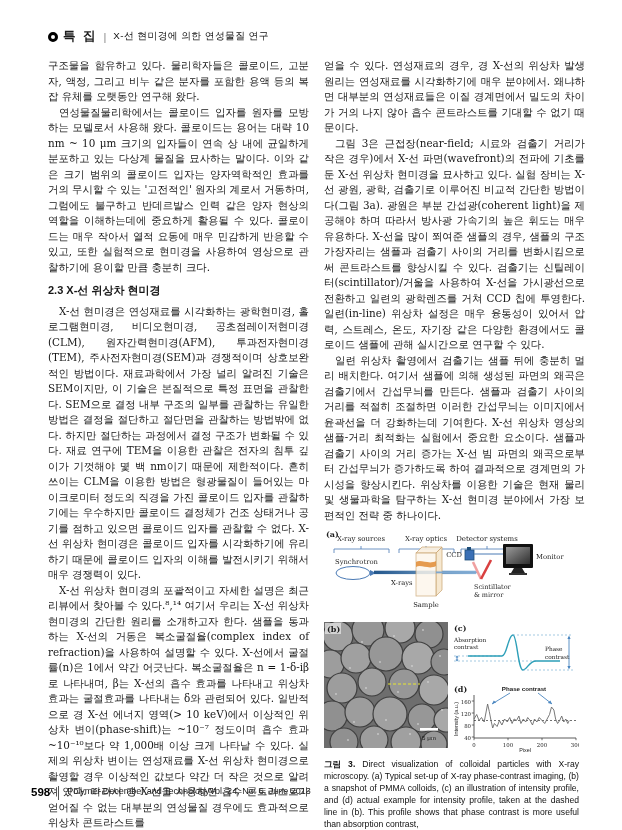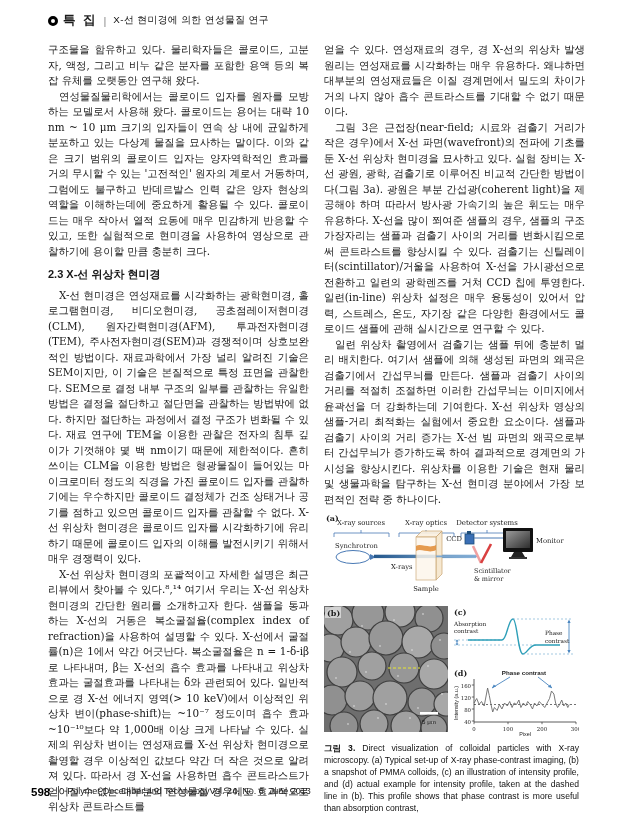--- a/index.html
+++ b/index.html
@@ -3,21 +3,21 @@
 <meta charset="utf-8">
 <style>
   * { margin:0; padding:0; box-sizing:border-box; }
   html,body { width:622px; height:830px; }
   body {
     background:#ffffff;
     font-family:"DejaVu Serif","Liberation Serif",serif;
     color:#1c1c1c;
     overflow:hidden;
   }
-  .page { position:relative; width:622px; height:830px; padding:12px 37px 0 48px; background:#fff; }
+  .page { position:relative; width:622px; height:830px; padding:28px 37px 0 48px; background:#fff; }
 
   
   .header { display:flex; align-items:center; margin-bottom:13px; font-family:"Liberation Sans",sans-serif; }
   .ring { width:10px; height:10px; border:3px solid #000; border-radius:50%; margin-right:5px; flex:0 0 auto; }
   .hdr-label { font-weight:bold; font-size:12.5px; letter-spacing:2px; }
   .hdr-divider { color:#888; font-size:11px; margin:0 7px 0 6px; font-weight:normal; }
   .hdr-title { font-size:9.8px; letter-spacing:0.4px; color:#111; }
 
   
   .cols { display:flex; gap:15px; }
@@ -58,21 +58,21 @@
 
     <div class="col">
       <p>구조물을 함유하고 있다. 물리학자들은 콜로이드, 고분자, 액정, 그리고 비누 같은 분자를 포함한 용액 등의 복잡 유체를 오랫동안 연구해 왔다.</p>
       <p class="indent">연성물질물리학에서는 콜로이드 입자를 원자를 모방하는 모델로서 사용해 왔다. 콜로이드는 용어는 대략 10 nm ~ 10 μm 크기의 입자들이 연속 상 내에 균일하게 분포하고 있는 다상계 물질을 묘사하는 말이다. 이와 같은 크기 범위의 콜로이드 입자는 양자역학적인 효과를 거의 무시할 수 있는 '고전적인' 원자의 계로서 거동하며, 그럼에도 불구하고 반데르발스 인력 같은 양자 현상의 역할을 이해하는데에 중요하게 활용될 수 있다. 콜로이드는 매우 작아서 열적 요동에 매우 민감하게 반응할 수 있고, 또한 실험적으로 현미경을 사용하여 영상으로 관찰하기에 용이할 만큼 충분히 크다.</p>
       <div class="sec-heading">2.3 X-선 위상차 현미경</div>
       <p class="indent">X-선 현미경은 연성재료를 시각화하는 광학현미경, 홀로그램현미경, 비디오현미경, 공초점레이저현미경(CLM), 원자간력현미경(AFM), 투과전자현미경(TEM), 주사전자현미경(SEM)과 경쟁적이며 상호보완적인 방법이다. 재료과학에서 가장 널리 알려진 기술은 SEM이지만, 이 기술은 본질적으로 특정 표면을 관찰한다. SEM으로 결정 내부 구조의 일부를 관찰하는 유일한 방법은 결정을 절단하고 절단면을 관찰하는 방법밖에 없다. 하지만 절단하는 과정에서 결정 구조가 변화될 수 있다. 재료 연구에 TEM을 이용한 관찰은 전자의 침투 깊이가 기껏해야 몇 백 nm이기 때문에 제한적이다. 흔히 쓰이는 CLM을 이용한 방법은 형광물질이 들어있는 마이크로미터 정도의 직경을 가진 콜로이드 입자를 관찰하기에는 우수하지만 콜로이드 결정체가 건조 상태거나 공기를 점하고 있으면 콜로이드 입자를 관찰할 수 없다. X-선 위상차 현미경은 콜로이드 입자를 시각화하기에 유리하기 때문에 콜로이드 입자의 이해를 발전시키기 위해서 매우 경쟁력이 있다.</p>
       <p class="indent">X-선 위상차 현미경의 포괄적이고 자세한 설명은 최근 리뷰에서 찾아볼 수 있다.⁸,¹⁴ 여기서 우리는 X-선 위상차 현미경의 간단한 원리를 소개하고자 한다. 샘플을 통과하는 X-선의 거동은 복소굴절율(complex index of refraction)을 사용하여 설명할 수 있다. X-선에서 굴절률(n)은 1에서 약간 어긋난다. 복소굴절율은 n = 1-δ-iβ로 나타내며, β는 X-선의 흡수 효과를 나타내고 위상차 효과는 굴절효과를 나타내는 δ와 관련되어 있다. 일반적으로 경 X-선 에너지 영역(&gt; 10 keV)에서 이상적인 위상차 변이(phase-shift)는 ~10⁻⁷ 정도이며 흡수 효과 ~10⁻¹⁰보다 약 1,000배 이상 크게 나타날 수 있다. 실제의 위상차 변이는 연성재료를 X-선 위상차 현미경으로 촬영할 경우 이상적인 값보다 약간 더 작은 것으로 알려져 있다. 따라서 경 X-선을 사용하면 흡수 콘트라스트가 얻어질 수 없는 대부분의 연성물질 경우에도 효과적으로 위상차 콘트라스트를</p>
     </div>
 
     <div class="col">
-      <p>얻을 수 있다. 연성재료의 경우, 경 X-선의 위상차 발생 원리는 연성재료를 시각화하는 매우 유용하다. 왜냐하면 대부분의 연성재료들은 이질 경계면에서 밀도의 차이가 거의 나지 않아 흡수 콘트라스트를 기대할 수 없기 때문이다.</p>
+      <p>얻을 수 있다. 연성재료의 경우, 경 X-선의 위상차 발생 원리는 연성재료를 시각화하기에 매우 분야에서. 왜냐하면 대부분의 연성재료들은 이질 경계면에서 밀도의 차이가 거의 나지 않아 흡수 콘트라스트를 기대할 수 없기 때문이다.</p>
       <p class="indent">그림 3은 근접장(near-field; 시료와 검출기 거리가 작은 경우)에서 X-선 파면(wavefront)의 전파에 기초를 둔 X-선 위상차 현미경을 묘사하고 있다. 실험 장비는 X-선 광원, 광학, 검출기로 이루어진 비교적 간단한 방법이다(그림 3a). 광원은 부분 간섭광(coherent light)을 제공해야 하며 따라서 방사광 가속기의 높은 휘도는 매우 유용하다. X-선을 많이 쬐여준 샘플의 경우, 샘플의 구조 가장자리는 샘플과 검출기 사이의 거리를 변화시킴으로써 콘트라스트를 향상시킬 수 있다. 검출기는 신틸레이터(scintillator)/거울을 사용하여 X-선을 가시광선으로 전환하고 일련의 광학렌즈를 거쳐 CCD 칩에 투영한다. 일련(in-line) 위상차 설정은 매우 융통성이 있어서 압력, 스트레스, 온도, 자기장 같은 다양한 환경에서도 콜로이드 샘플에 관해 실시간으로 연구할 수 있다.</p>
       <p class="indent">일련 위상차 촬영에서 검출기는 샘플 뒤에 충분히 멀리 배치한다. 여기서 샘플에 의해 생성된 파면의 왜곡은 검출기에서 간섭무늬를 만든다. 샘플과 검출기 사이의 거리를 적절히 조절하면 이러한 간섭무늬는 이미지에서 윤곽선을 더 강화하는데 기여한다. X-선 위상차 영상의 샘플-거리 최적화는 실험에서 중요한 요소이다. 샘플과 검출기 사이의 거리 증가는 X-선 빔 파면의 왜곡으로부터 간섭무늬가 증가하도록 하여 결과적으로 경계면의 가시성을 향상시킨다. 위상차를 이용한 기술은 현재 물리 및 생물과학을 탐구하는 X-선 현미경 분야에서 가장 보편적인 전략 중 하나이다.</p>
 
       <div class="figure">
 
         <svg width="255" height="90" viewBox="0 0 255 90">
           <defs>
             <linearGradient id="beamg" x1="0" y1="0" x2="1" y2="0">
               <stop offset="0" stop-color="#24578c"></stop>
                 <stop offset="1" stop-color="#8fb8dd"></stop>

